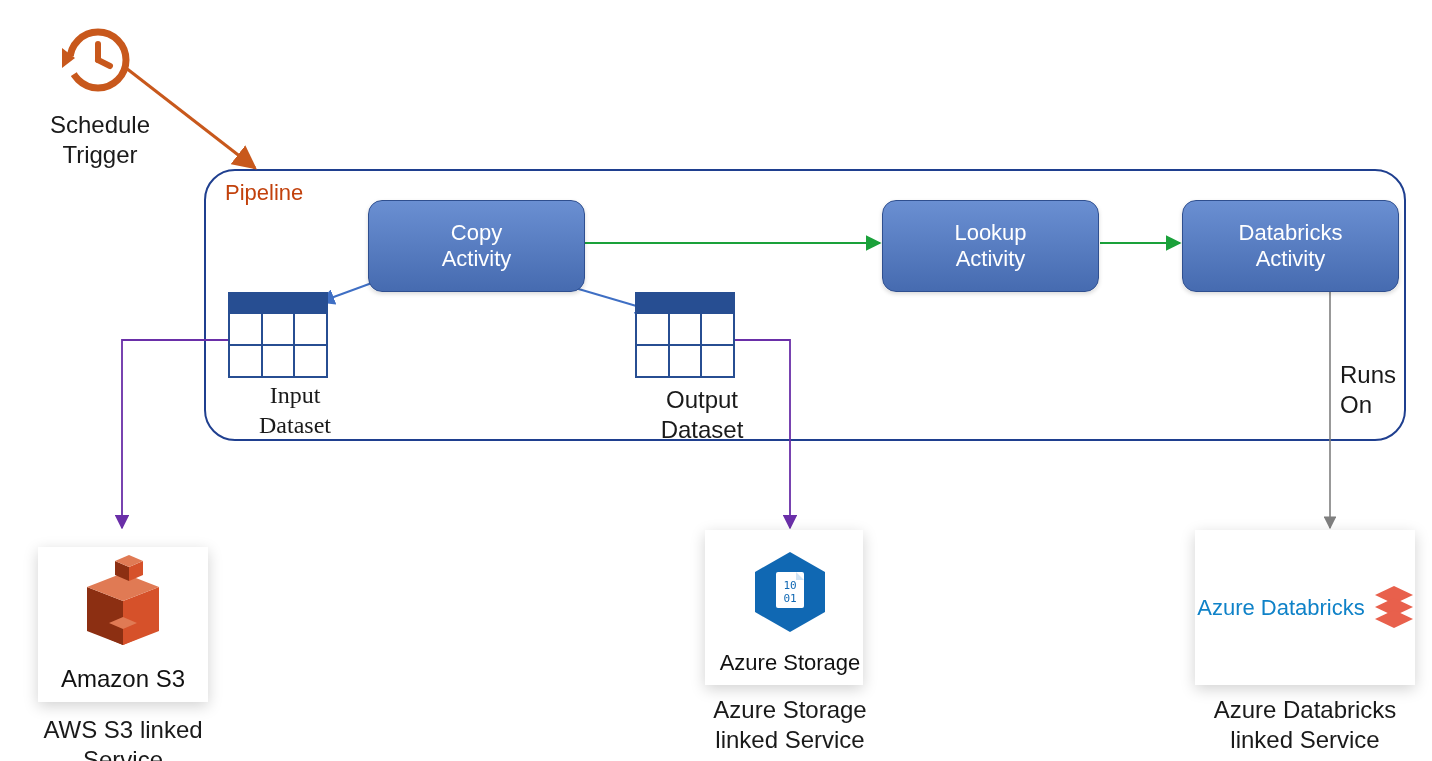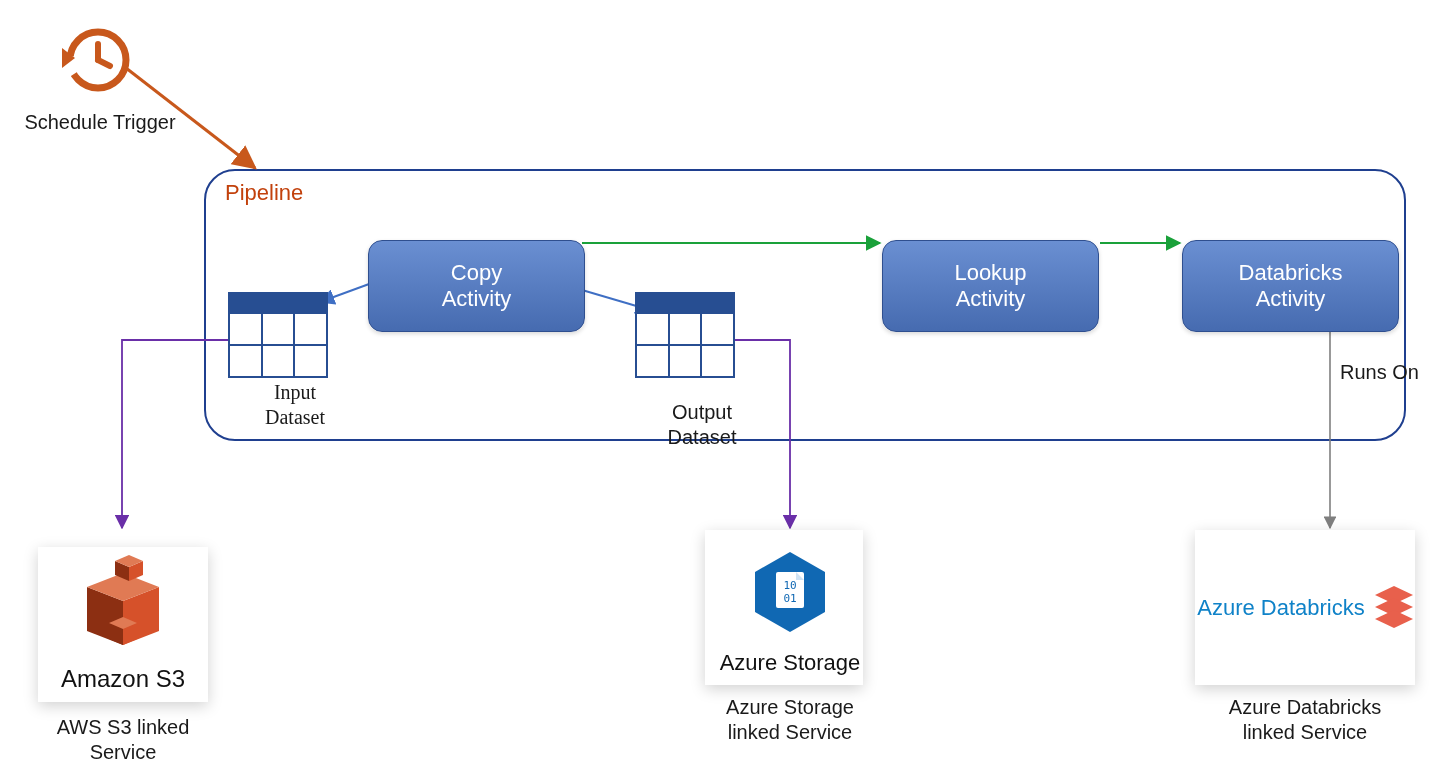--- a/index.html
+++ b/index.html
@@ -11,21 +11,21 @@
     font-family: "Segoe UI", Arial, sans-serif;
     color: #222;
   }
   .canvas {
     position: relative;
     width: 1432px;
     height: 761px;
   }
   .label {
     position: absolute;
-    font-size: 20px;
+    font-size: 24px;
     line-height: 1.25;
     text-align: center;
     color: #1a1a1a;
   }
   .pipeline-title {
     position: absolute;
     font-size: 22px;
     color: #c2410c;
   }
   .activity {
@@ -33,21 +33,20 @@
     background: linear-gradient(#6a8fd2, #466bb0);
     border: 1px solid #2f4f8f;
     border-radius: 14px;
     color: #fff;
     font-size: 22px;
     display: flex;
     align-items: center;
     justify-content: center;
     text-align: center;
     box-shadow: 0 2px 4px rgba(0,0,0,0.15);
-    margin-top: 40px;
   }
   .card {
     position: absolute;
     background: #fff;
     box-shadow: 0 4px 14px rgba(0,0,0,0.18);
   }
   .dataset-grid {
     position: absolute;
     width: 100px;
     height: 86px;
@@ -164,21 +163,21 @@
     <div class="header"></div>
     <div class="body">
         <div></div>
         <div></div>
         <div></div>
         <div></div>
         <div></div>
         <div></div>
       </div>
   </div>
-  <div class="label" style="left:652px; top:400px; width:100px; white-space:pre-line;">Output
+  <div class="label" style="left:652px; top:385px; width:100px; white-space:pre-line;">Output
 Dataset</div>
 
   <div class="label" style="left:1340px; top:360px; width:90px; text-align:left;">Runs On</div>
 
   <div class="card" style="left:38px; top:547px; width:170px; height:155px;">
     <svg viewBox="0 0 170 155" width="170" height="155">
 
       <g transform="translate(85,58)">
         <polygon points="-36,-18 -36,26 0,40 0,-4" fill="#8c2f12"></polygon>
         <polygon points="36,-18 36,26 0,40 0,-4" fill="#d6512a"></polygon>

